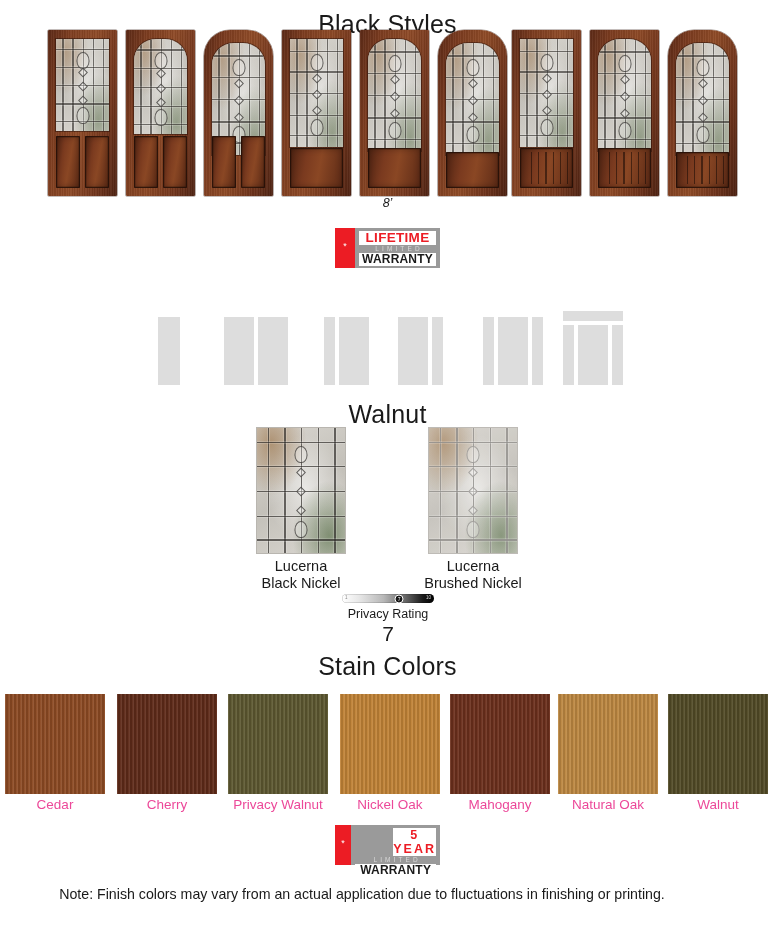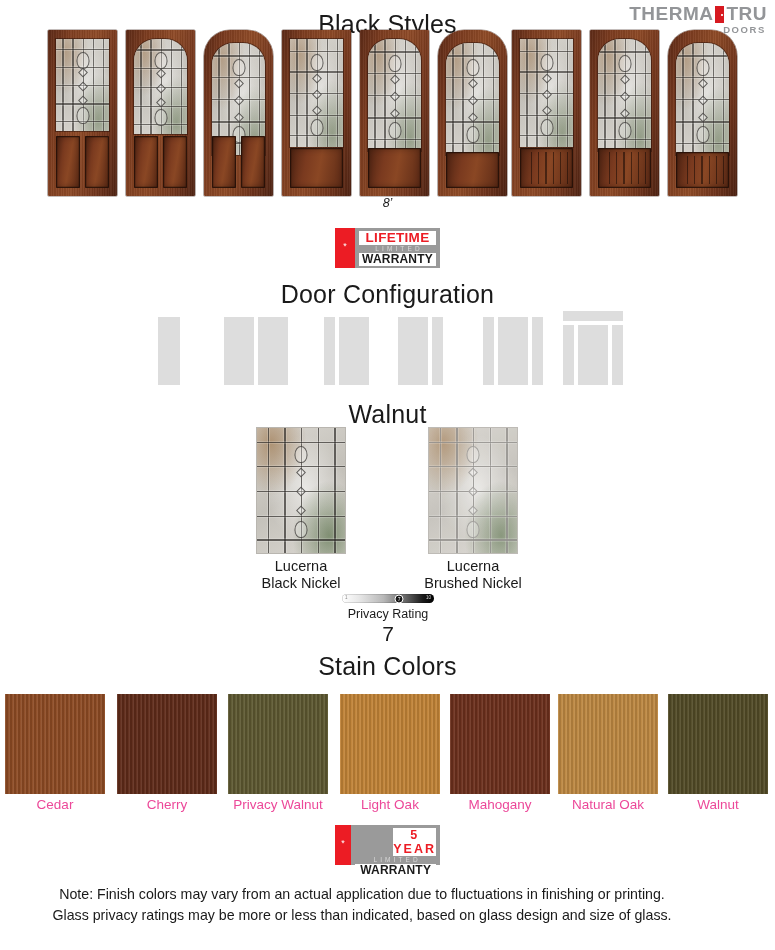--- a/index.html
+++ b/index.html
@@ -229,28 +229,20 @@
   .note {
     position:absolute; left:0; top:884px; width:724px;
     text-align:center; font-size:14.2px; line-height:21px; color:#1a1a1a;
   }
 </style>
 </head>
 <body>
 
 <div class="page">
 
-  <div class="logo">
-    <div class="logo-main">
-      <span>THERMA</span>
-      <span class="logo-mark"></span>
-      <span>TRU</span>
-    </div>
-    <div class="logo-sub">DOORS</div>
-  </div>
 
   <div class="heading" style="top:10px;">Black Styles</div>
 
   <div class="doors" id="doors-row">
       <div class="door" style="left: 48px;">
         <div class="glass-op h-sq">
           <div class="glass-tex"></div>
           <div class="caming">
             <i class="v" style="left: 12%;"></i>
             <i class="v" style="left: 31%;"></i>
@@ -488,21 +480,20 @@
 
   <div class="warranty" style="left:335px; top:228px;">
     <div class="red-tab"></div>
     <div class="body">
       <div class="w-top">LIFETIME</div>
       <div class="w-mid">LIMITED</div>
       <div class="w-bot">WARRANTY</div>
     </div>
   </div>
 
-  <div class="heading" style="top:280px;">Door Configuration</div>
   <div class="configs" id="configs-row">
       <div class="cfg" style="left: 158px;">
         <div class="unit" style="width: 22px; height: 68px;"></div>
       </div>
       <div class="cfg" style="left: 224px;">
         <div class="unit" style="width: 30px; height: 68px;"></div>
         <div class="unit" style="width: 30px; height: 68px;"></div>
       </div>
       <div class="cfg" style="left: 324px;">
         <div class="unit" style="width: 11px; height: 68px;"></div>
@@ -597,21 +588,21 @@
         <div class="tex"></div>
       </div>
       <div class="swatch-label" style="left: 112px;">Cherry</div>
       <div class="swatch" style="left: 228px; background: rgb(92, 87, 48);">
         <div class="tex"></div>
       </div>
       <div class="swatch-label" style="left: 223px;">Privacy Walnut</div>
       <div class="swatch" style="left: 340px; background: rgb(192, 130, 54);">
         <div class="tex"></div>
       </div>
-      <div class="swatch-label" style="left: 335px;">Light Oak</div>
+      <div class="swatch-label" style="left: 335px;">Nickel Oak</div>
       <div class="swatch" style="left: 450px; background: rgb(107, 47, 28);">
         <div class="tex"></div>
       </div>
       <div class="swatch-label" style="left: 445px;">Mahogany</div>
       <div class="swatch" style="left: 558px; background: rgb(188, 135, 65);">
         <div class="tex"></div>
       </div>
       <div class="swatch-label" style="left: 553px;">Natural Oak</div>
       <div class="swatch" style="left: 668px; background: rgb(81, 74, 38);">
         <div class="tex"></div>
@@ -623,16 +614,15 @@
     <div class="red-tab"></div>
     <div class="body">
       <div class="w-top spaced">5 YEAR</div>
       <div class="w-mid">LIMITED</div>
       <div class="w-bot">WARRANTY</div>
     </div>
   </div>
 
   <div class="note">
     <div>Note: Finish colors may vary from an actual application due to fluctuations in finishing or printing.</div>
-    <div>Glass privacy ratings may be more or less than indicated, based on glass design and size of glass.</div>
   </div>
 
 </div>
 
 </body></html>

